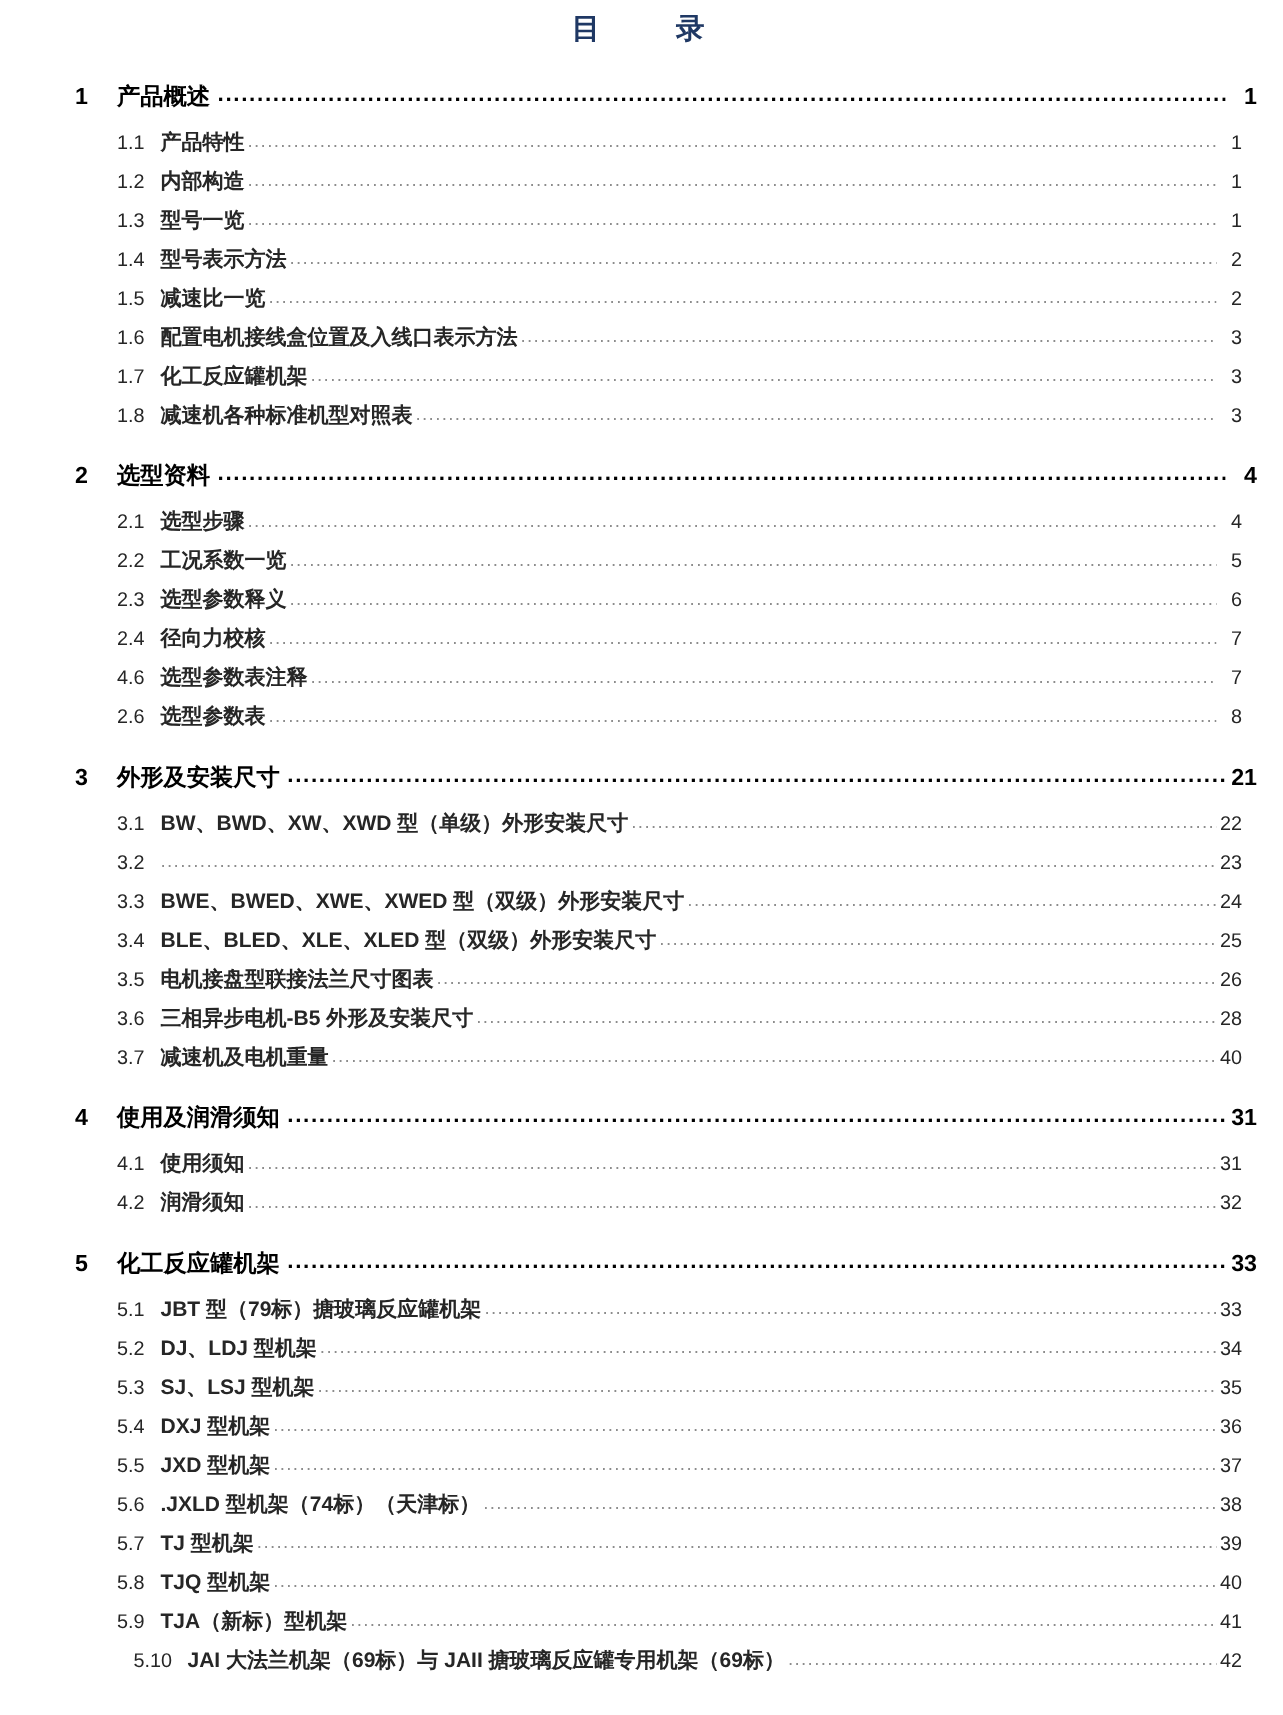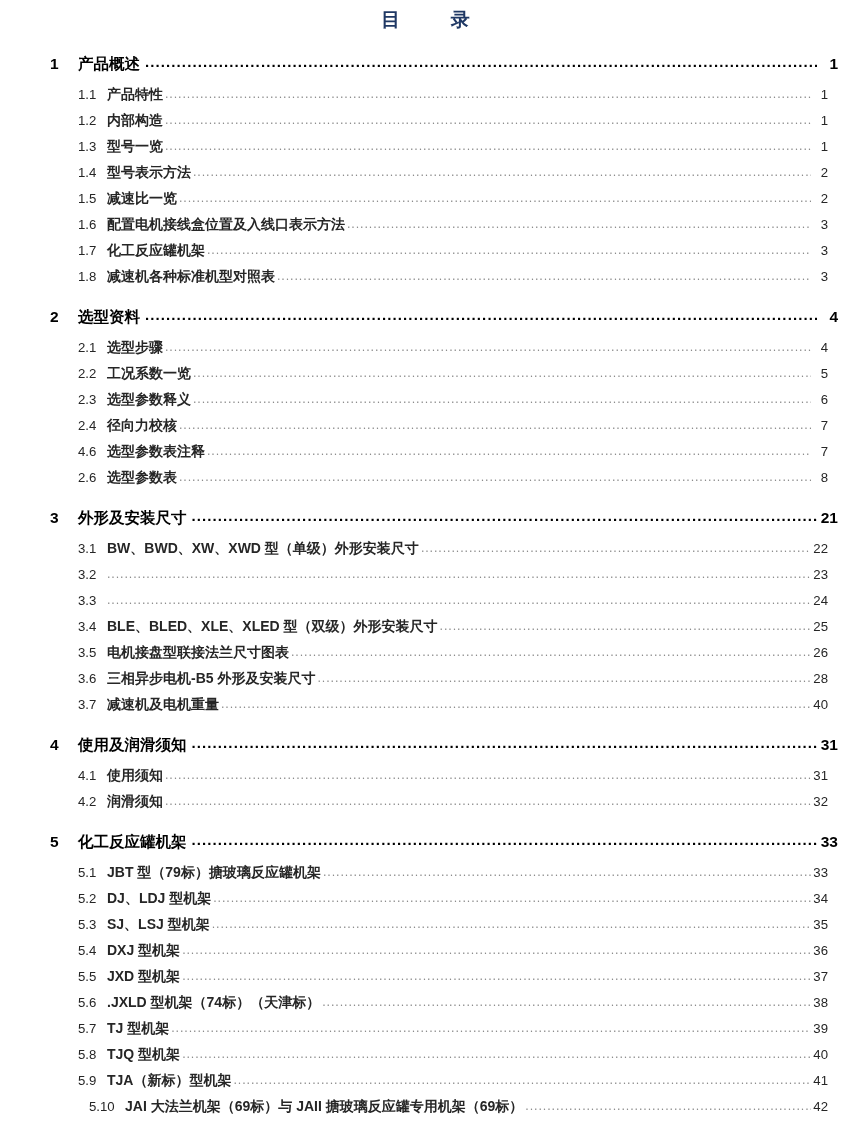--- a/index.html
+++ b/index.html
@@ -245,20 +245,21 @@
         <span class="leader">...........................................................................................................................................................................................................................</span>
         <span class="page">22</span>
       </div>
       <div class="row lvl2">
         <span class="num">3.2</span>
         <span class="leader">...........................................................................................................................................................................................................................</span>
         <span class="page">23</span>
       </div>
       <div class="row lvl2">
         <span class="num">3.3</span>
+        <span class="label">BWE、BWED、XWE、XWED 型（双级）外形安装尺寸</span>
         <span class="leader">...........................................................................................................................................................................................................................</span>
         <span class="page">24</span>
       </div>
       <div class="row lvl2">
         <span class="num">3.4</span>
         <span class="label">BLE、BLED、XLE、XLED 型（双级）外形安装尺寸</span>
         <span class="leader">...........................................................................................................................................................................................................................</span>
         <span class="page">25</span>
       </div>
       <div class="row lvl2">

